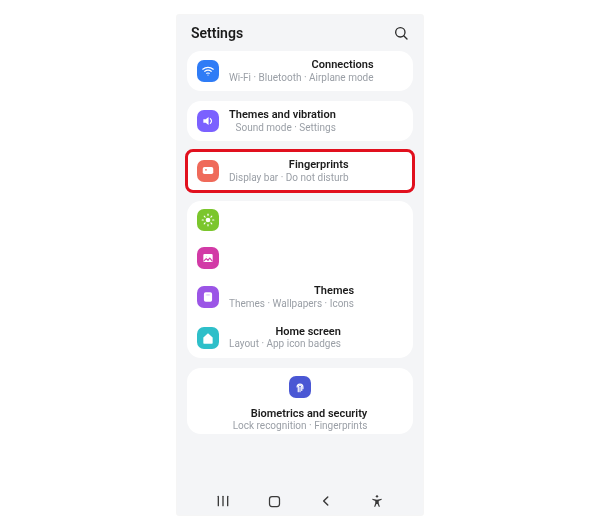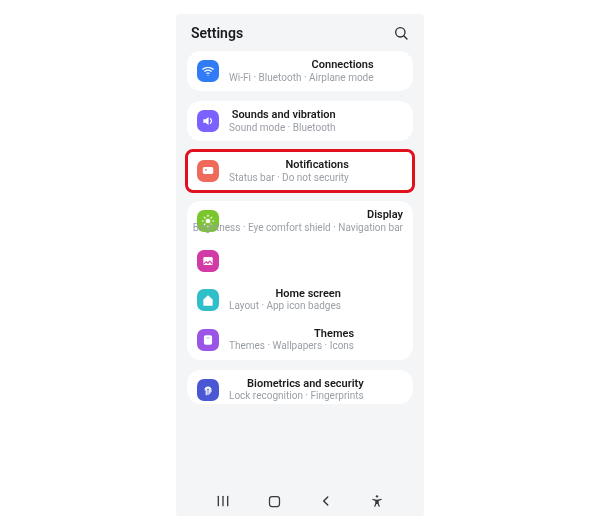--- a/index.html
+++ b/index.html
@@ -86,21 +86,21 @@
     white-space: nowrap;
     overflow: hidden;
     text-overflow: ellipsis;
   }
   .highlight {
     outline: 3px solid #e1101e;
     outline-offset: -1px;
     border-radius: 6px;
   }
   .half-cut { margin-bottom: 0; }
-  .half-cut .row { padding-bottom: 2px; }
+  .half-cut .row { padding-bottom: 2px; flex-direction: column; }
   .navbar {
     position: absolute;
     bottom: 0;
     left: 0;
     right: 0;
     height: 28px;
     background: #f4f5f7;
     display: flex;
     align-items: center;
     justify-content: space-around;
@@ -154,89 +154,85 @@
         </div>
         <div class="group">
           <div class="row">
             <div class="icon-badge c-purple">
               <svg width="14" height="14" viewBox="0 0 24 24" fill="none" stroke="white" stroke-width="2" stroke-linecap="round" stroke-linejoin="round">
                 <path d="M4 9v6h4l5 4V5L8 9H4z" fill="white" stroke="none"></path>
                 <path d="M16 8a5 5 0 0 1 0 8"></path>
               </svg>
             </div>
             <div class="row-text">
-              <div class="row-title">Sounds and vibration</div>
-              <div class="row-sub">Sound mode · Bluetooth</div>
+              <div class="row-title">Themes and vibration</div>
+              <div class="row-sub">Sound mode · Settings</div>
             </div>
           </div>
         </div>
         <div class="group highlight">
           <div class="row">
             <div class="icon-badge c-coral">
               <svg width="14" height="14" viewBox="0 0 24 24" fill="none" stroke="white" stroke-width="2" stroke-linecap="round" stroke-linejoin="round">
                 <rect x="3" y="5" width="18" height="12" rx="3" fill="white" stroke="none"></rect>
                 <rect x="6" y="8" width="5" height="4" rx="1" fill="#ef6a5a"></rect>
               </svg>
             </div>
             <div class="row-text">
-              <div class="row-title">Notifications</div>
-              <div class="row-sub">Status bar · Do not security</div>
+              <div class="row-title">Fingerprints</div>
+              <div class="row-sub">Display bar · Do not disturb</div>
             </div>
           </div>
         </div>
         <div class="group">
           <div class="row">
             <div class="icon-badge c-green">
               <svg width="14" height="14" viewBox="0 0 24 24" fill="none" stroke="white" stroke-width="2" stroke-linecap="round" stroke-linejoin="round">
                 <circle cx="12" cy="12" r="4" fill="white" stroke="none"></circle>
                 <line x1="12" y1="2" x2="12" y2="4"></line>
                 <line x1="12" y1="20" x2="12" y2="22"></line>
                 <line x1="4" y1="12" x2="2" y2="12"></line>
                 <line x1="22" y1="12" x2="20" y2="12"></line>
                 <line x1="5.5" y1="5.5" x2="7" y2="7"></line>
                 <line x1="17" y1="17" x2="18.5" y2="18.5"></line>
                 <line x1="5.5" y1="18.5" x2="7" y2="17"></line>
                 <line x1="17" y1="7" x2="18.5" y2="5.5"></line>
               </svg>
             </div>
-            <div class="row-text">
-              <div class="row-title">Display</div>
-              <div class="row-sub">Brightness · Eye comfort shield · Navigation bar</div>
-            </div>
           </div>
           <div class="row">
             <div class="icon-badge c-magenta">
               <svg width="14" height="14" viewBox="0 0 24 24" fill="none" stroke="white" stroke-width="2" stroke-linecap="round" stroke-linejoin="round">
                 <rect x="4" y="5" width="16" height="14" rx="2" fill="white" stroke="none"></rect>
                 <circle cx="9" cy="10" r="1.5" fill="#d23aa6"></circle>
                 <path d="M5 17l4-4 3 3 3-4 4 5" stroke="#d23aa6" fill="none"></path>
               </svg>
             </div>
           </div>
           <div class="row">
+            <div class="icon-badge c-violet">
+              <svg width="14" height="14" viewBox="0 0 24 24" fill="none" stroke="white" stroke-width="2" stroke-linecap="round" stroke-linejoin="round">
+                <rect x="5" y="4" width="14" height="16" rx="3" fill="white" stroke="none"></rect>
+                <rect x="8" y="7" width="8" height="3" rx="1" fill="#9b55e6"></rect>
+              </svg>
+            </div>
+            <div class="row-text">
+              <div class="row-title">Themes</div>
+              <div class="row-sub">Themes · Wallpapers · Icons</div>
+            </div>
+          </div>
+          <div class="row">
             <div class="icon-badge c-teal">
               <svg width="14" height="14" viewBox="0 0 24 24" fill="none" stroke="white" stroke-width="2" stroke-linecap="round" stroke-linejoin="round">
                 <path d="M4 11l8-7 8 7v9a2 2 0 0 1-2 2H6a2 2 0 0 1-2-2z" fill="white" stroke="none"></path>
               </svg>
             </div>
             <div class="row-text">
               <div class="row-title">Home screen</div>
               <div class="row-sub">Layout · App icon badges</div>
-            </div>
-          </div>
-          <div class="row">
-            <div class="icon-badge c-violet">
-              <svg width="14" height="14" viewBox="0 0 24 24" fill="none" stroke="white" stroke-width="2" stroke-linecap="round" stroke-linejoin="round">
-                <rect x="5" y="4" width="14" height="16" rx="3" fill="white" stroke="none"></rect>
-                <rect x="8" y="7" width="8" height="3" rx="1" fill="#9b55e6"></rect>
-              </svg>
-            </div>
-            <div class="row-text">
-              <div class="row-title">Themes</div>
-              <div class="row-sub">Themes · Wallpapers · Icons</div>
             </div>
           </div>
         </div>
         <div class="group half-cut">
           <div class="row">
             <div class="icon-badge c-indigo">
               <svg width="14" height="14" viewBox="0 0 24 24" fill="none" stroke="white" stroke-width="2" stroke-linecap="round" stroke-linejoin="round">
                 <path d="M7 12a5 5 0 0 1 10 0v3"></path>
                 <path d="M9 20c0-3 0-5 0-8a3 3 0 0 1 6 0v6"></path>
                 <path d="M12 12v8"></path>

